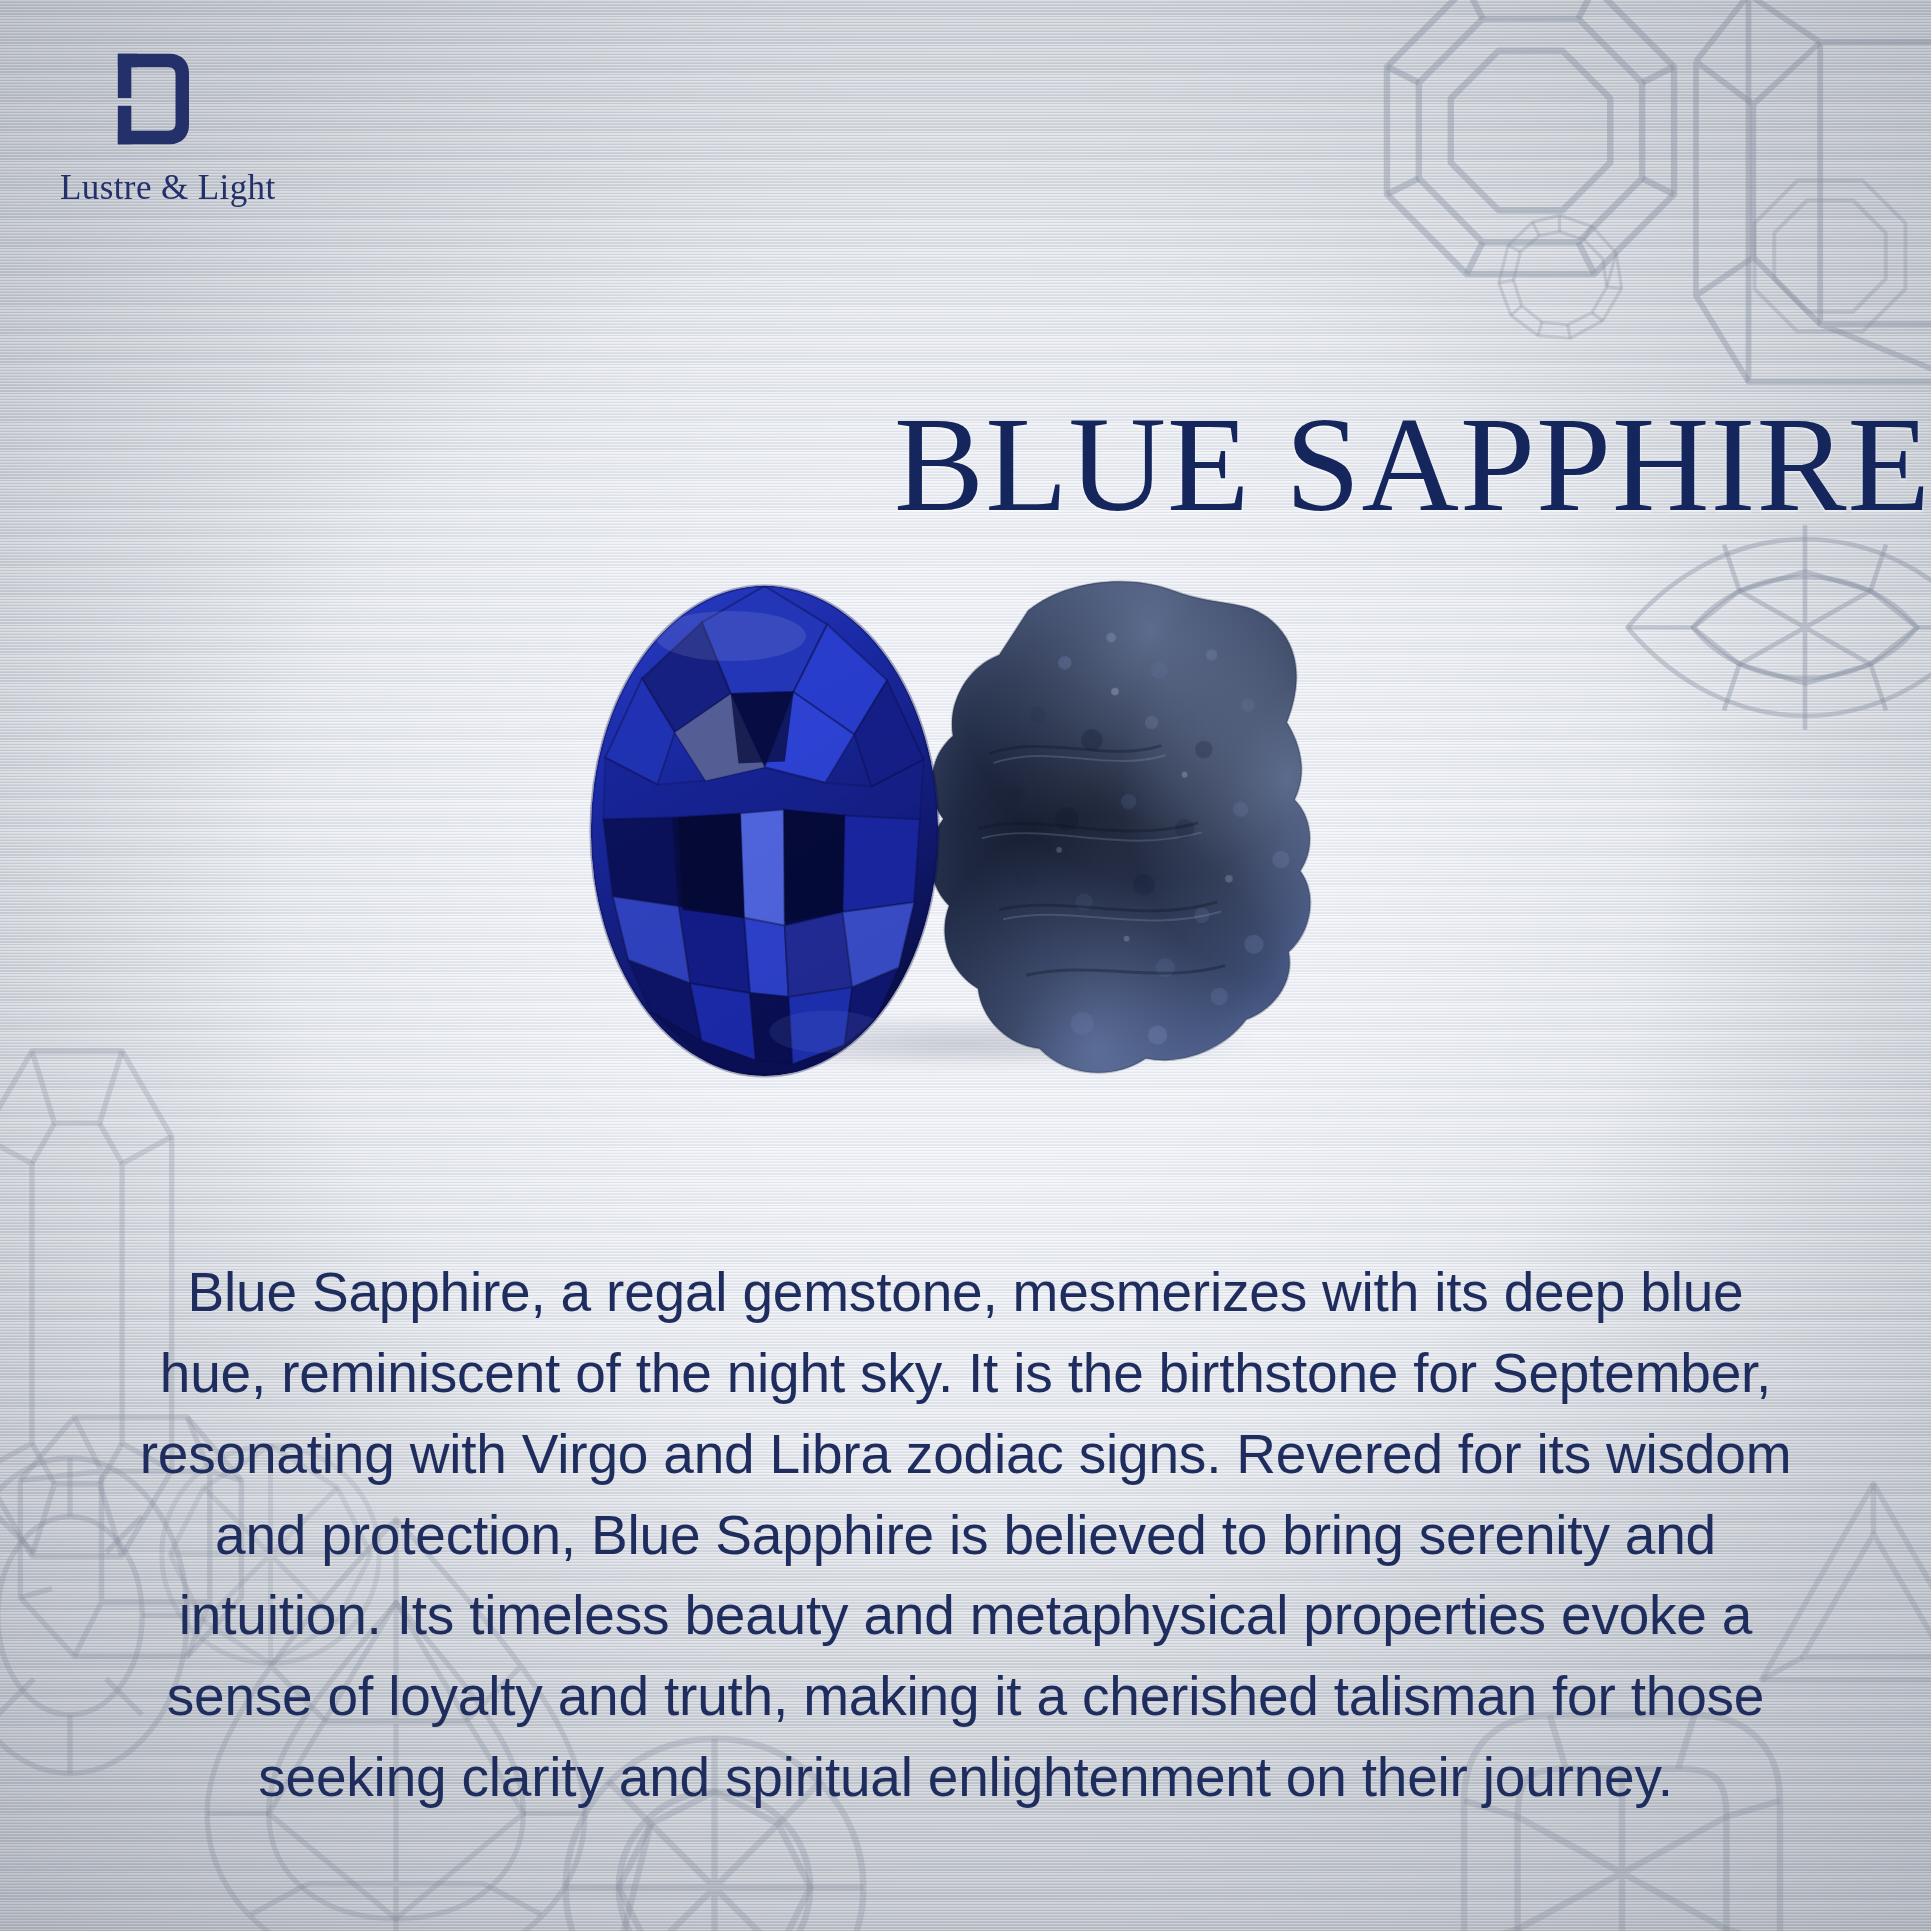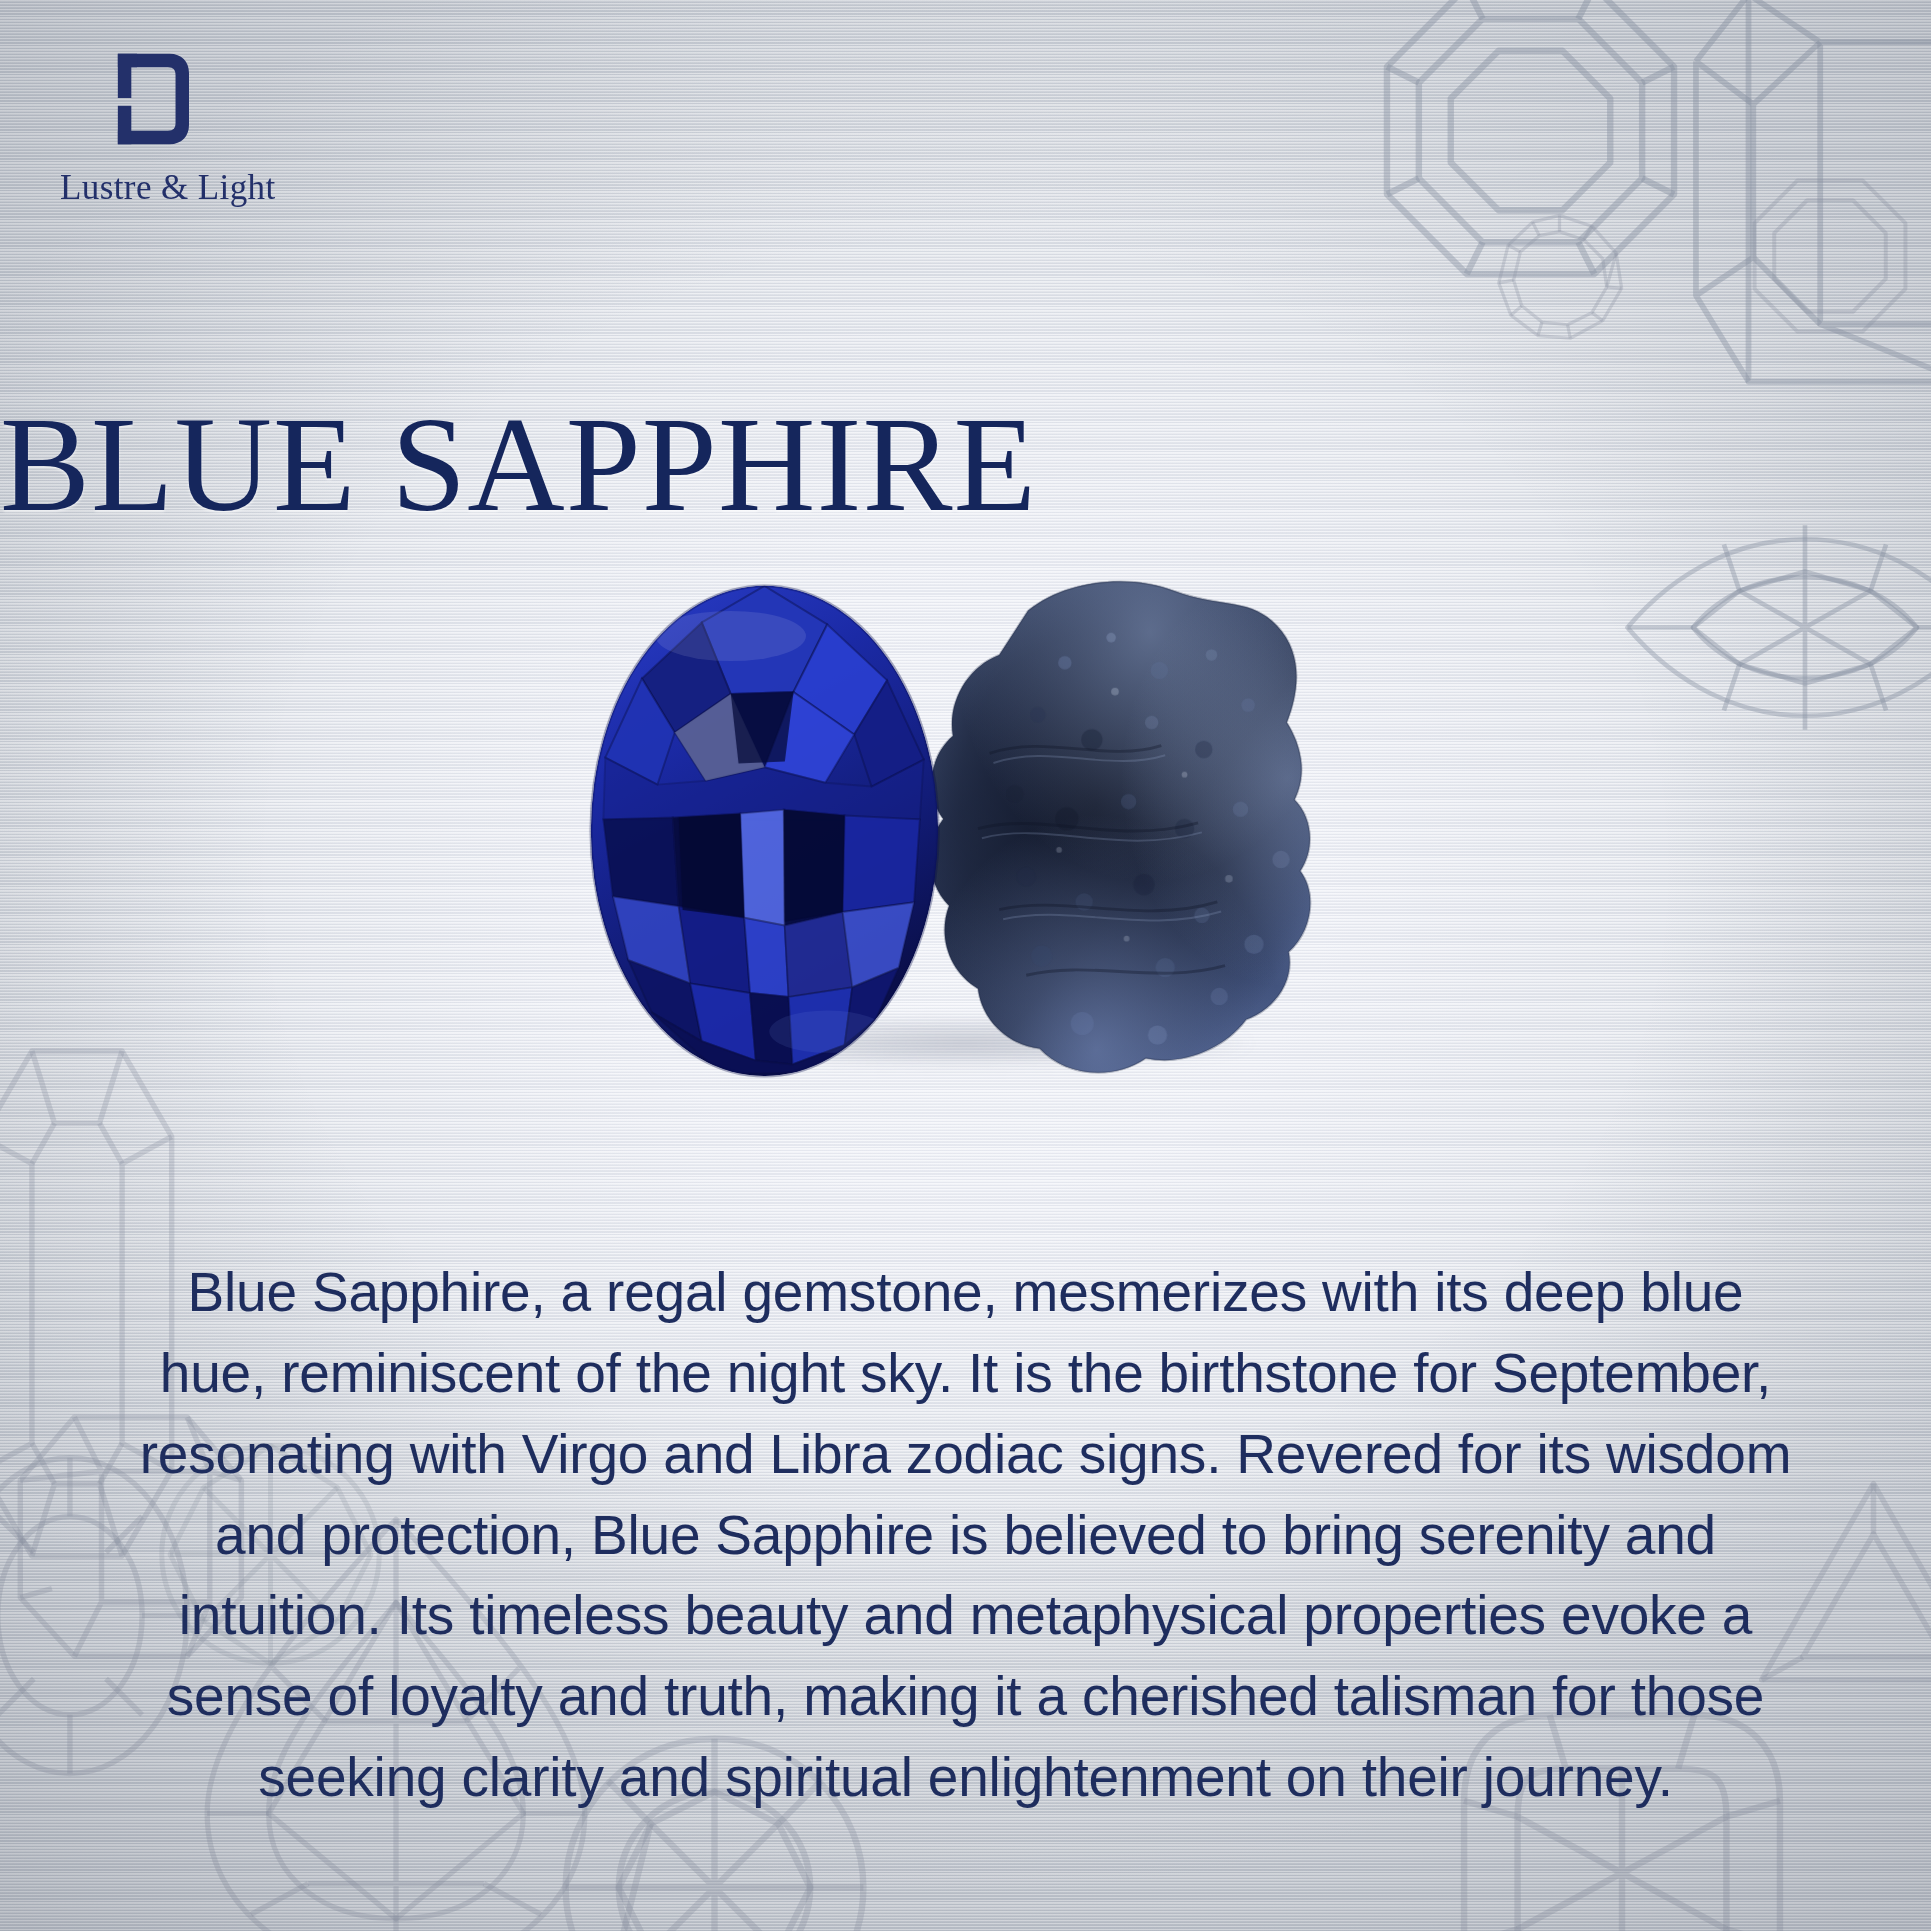--- a/index.html
+++ b/index.html
@@ -37,21 +37,21 @@
   #logo{position:absolute;left:60px;top:50px;width:319px;}
   #logo-mark{width:83px;height:100px;margin-left:50px;}
   #logo-word{
     margin-top:13.5px;text-align:left;width:222px;
     font-family:"Liberation Serif",serif;
     font-size:35px;letter-spacing:0.4px;color:#23306a;white-space:nowrap;
   }
 
   
   #title{
-    position:absolute;left:0;right:0;top:307px;text-align:left;
+    position:absolute;left:0;right:0;top:307px;text-align:right;
     font-family:"Liberation Serif",serif;
     font-size:135px;line-height:1;font-weight:400;
     color:#15265c;letter-spacing:1px;
     text-shadow:0 1.9px 2.9px rgba(255,255,255,.55);
   }
 
   
   #gems{position:absolute;left:0;right:0;top:570px;height:541px;}
   #gem-shadow{
     position:absolute;left:579px;top:439px;width:772px;height:68px;

